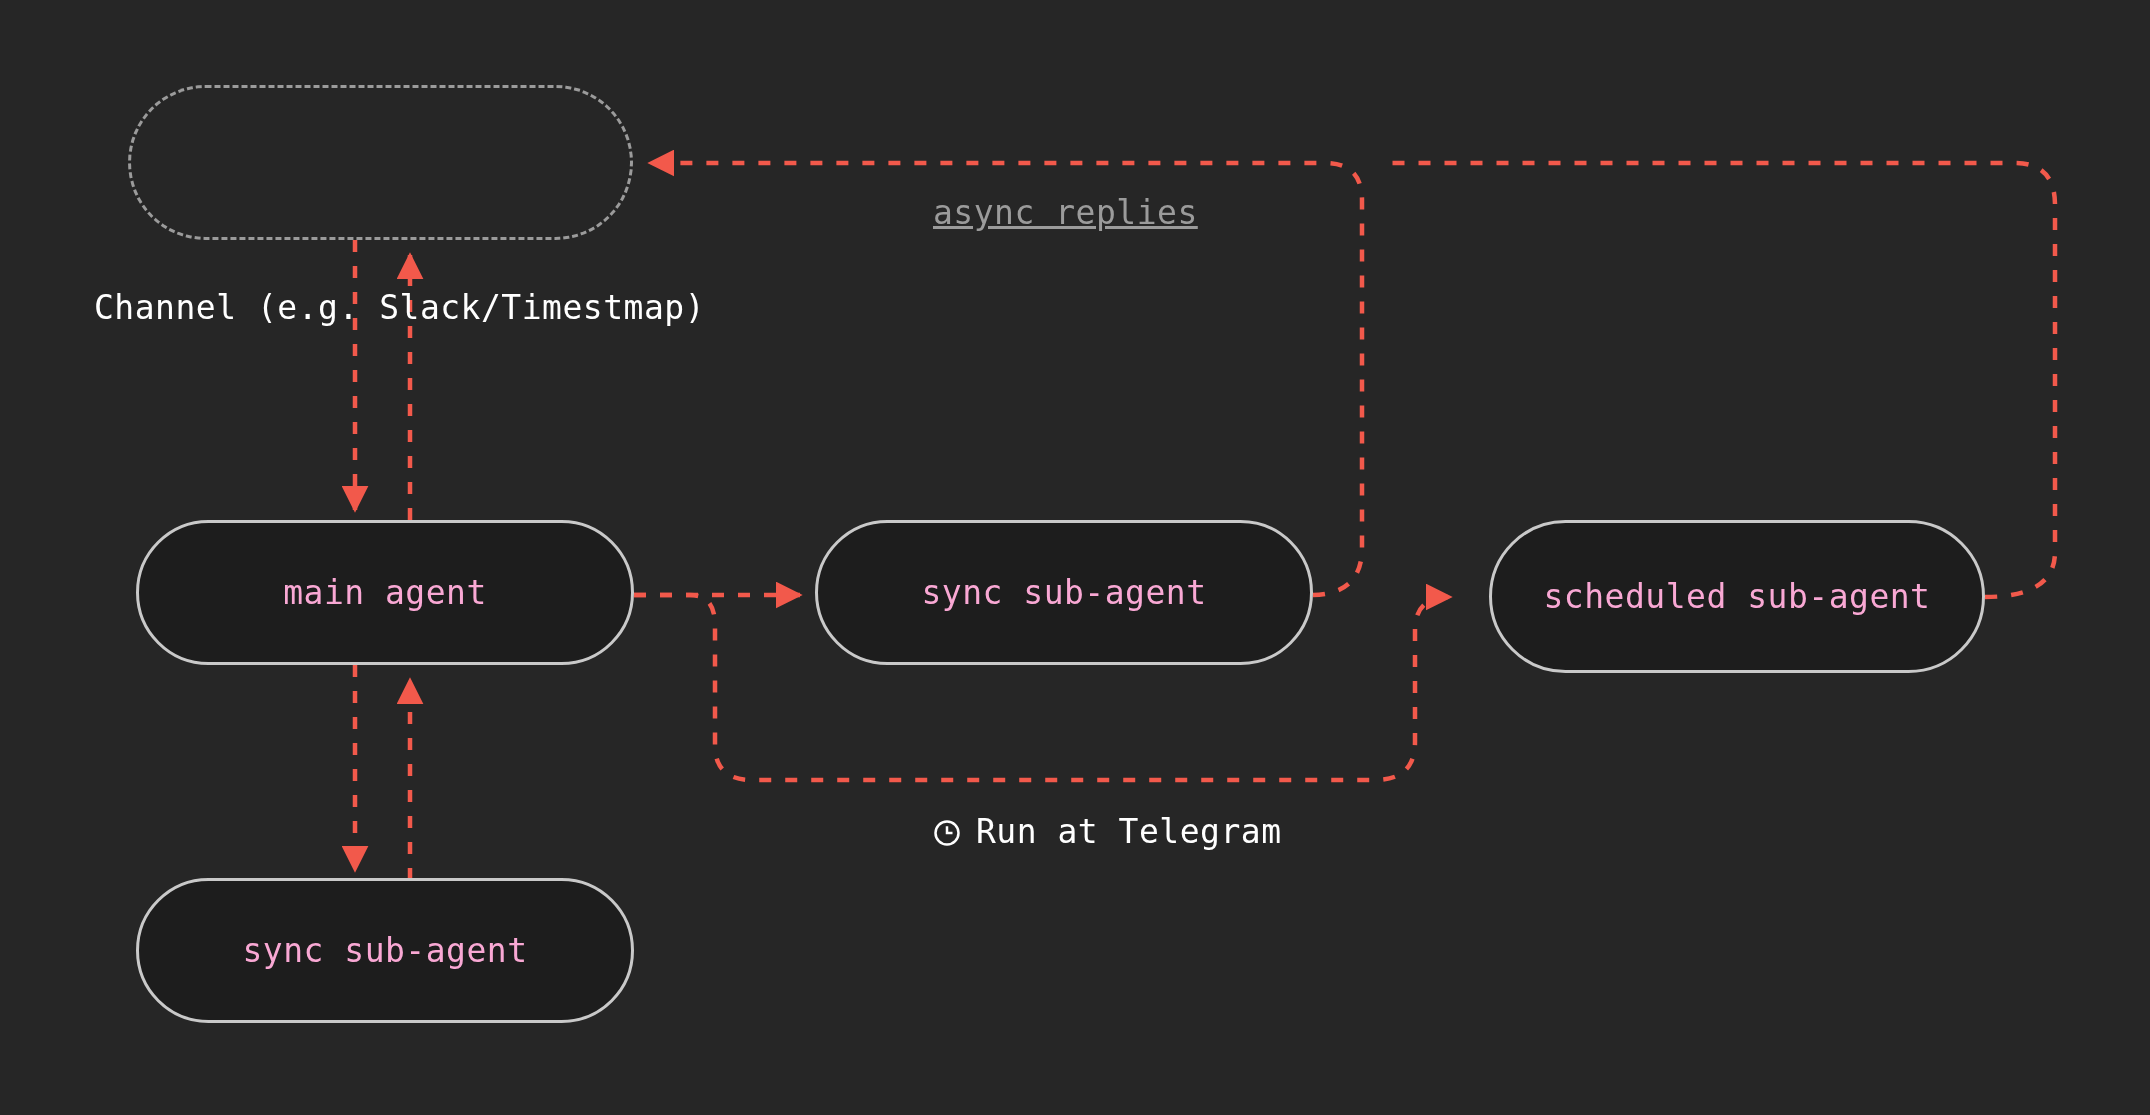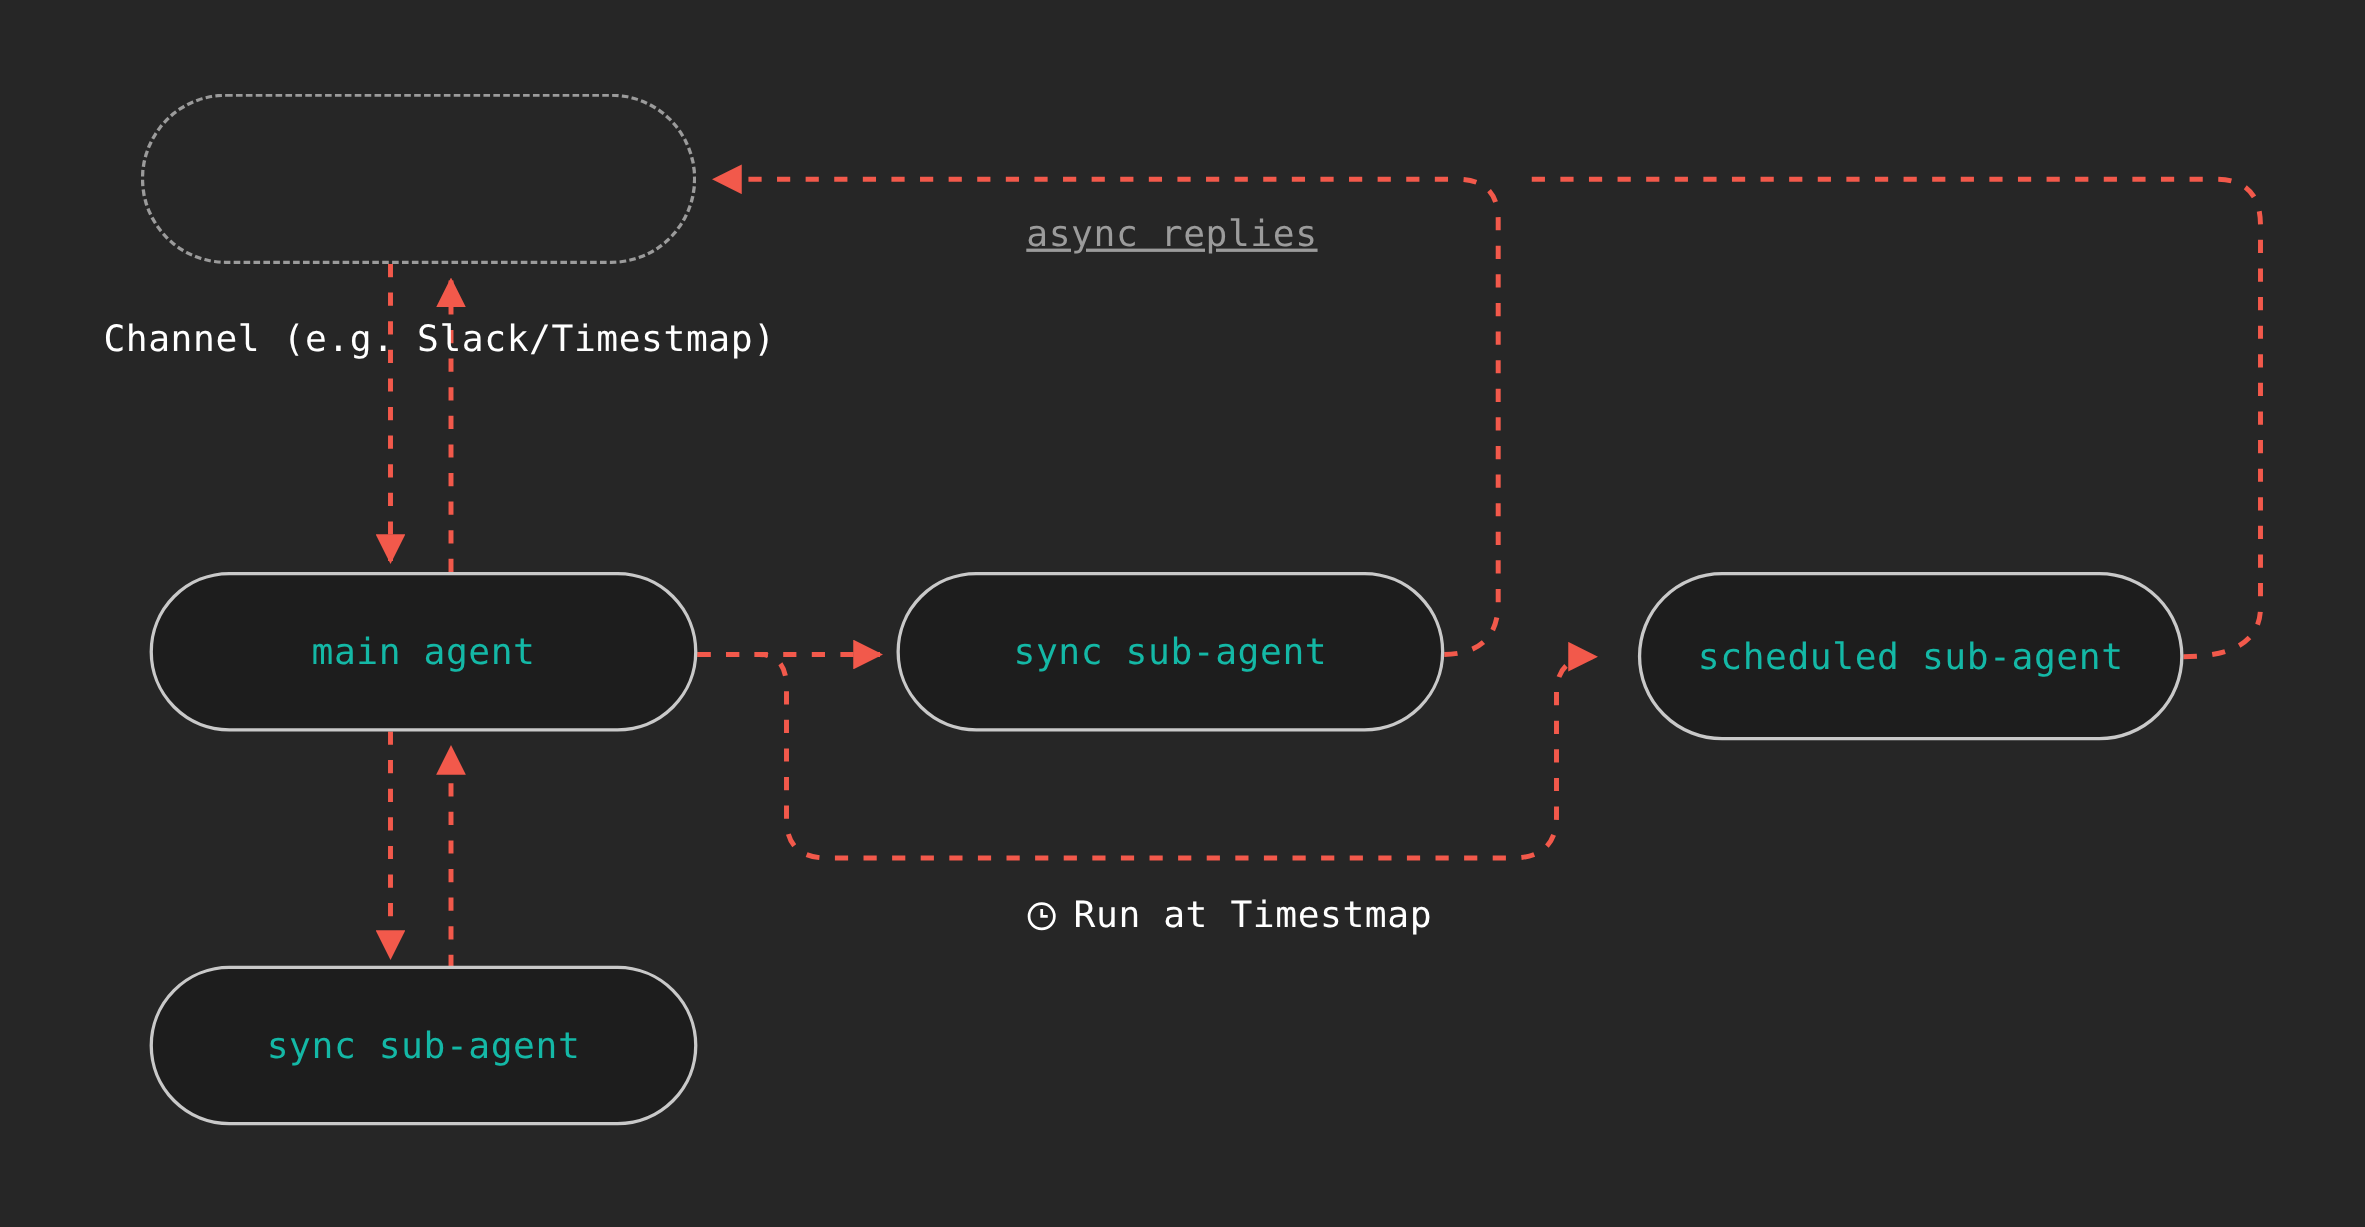--- a/index.html
+++ b/index.html
@@ -28,21 +28,21 @@
   }
   .node {
     position: absolute;
     box-sizing: border-box;
     display: flex;
     align-items: center;
     justify-content: center;
     background: #1d1d1d;
     border: 3px solid #c9c9c9;
     border-radius: 150px;
-    color: #14b8a6;
+    color: #f9a8d4;
     font-size: 33px;
     letter-spacing: 0.5px;
     white-space: nowrap;
   }
   .node.dashed {
     border: 3px dashed #9b9b9b;
     background: transparent;
   }
   .node-label {
     display: block;
@@ -136,16 +136,16 @@
     <span class="node-label">sync sub-agent</span>
   </div>
 
   <div class="free-label" id="timestamp-label">
     <span class="clock-icon">
       <svg viewBox="0 0 24 24" width="30" height="30" xmlns="http://www.w3.org/2000/svg">
         <circle cx="12" cy="12" r="9.2" fill="none" stroke="#ffffff" stroke-width="2"></circle>
         <path d="M 12 6.6 L 12 12 L 16.4 12" fill="none" stroke="#ffffff" stroke-width="2" stroke-linecap="butt"></path>
       </svg>
     </span>
-    <span>Run at Timestmap</span>
+    <span>Run at Telegram</span>
   </div>
 
 </div>
 
 </body></html>

